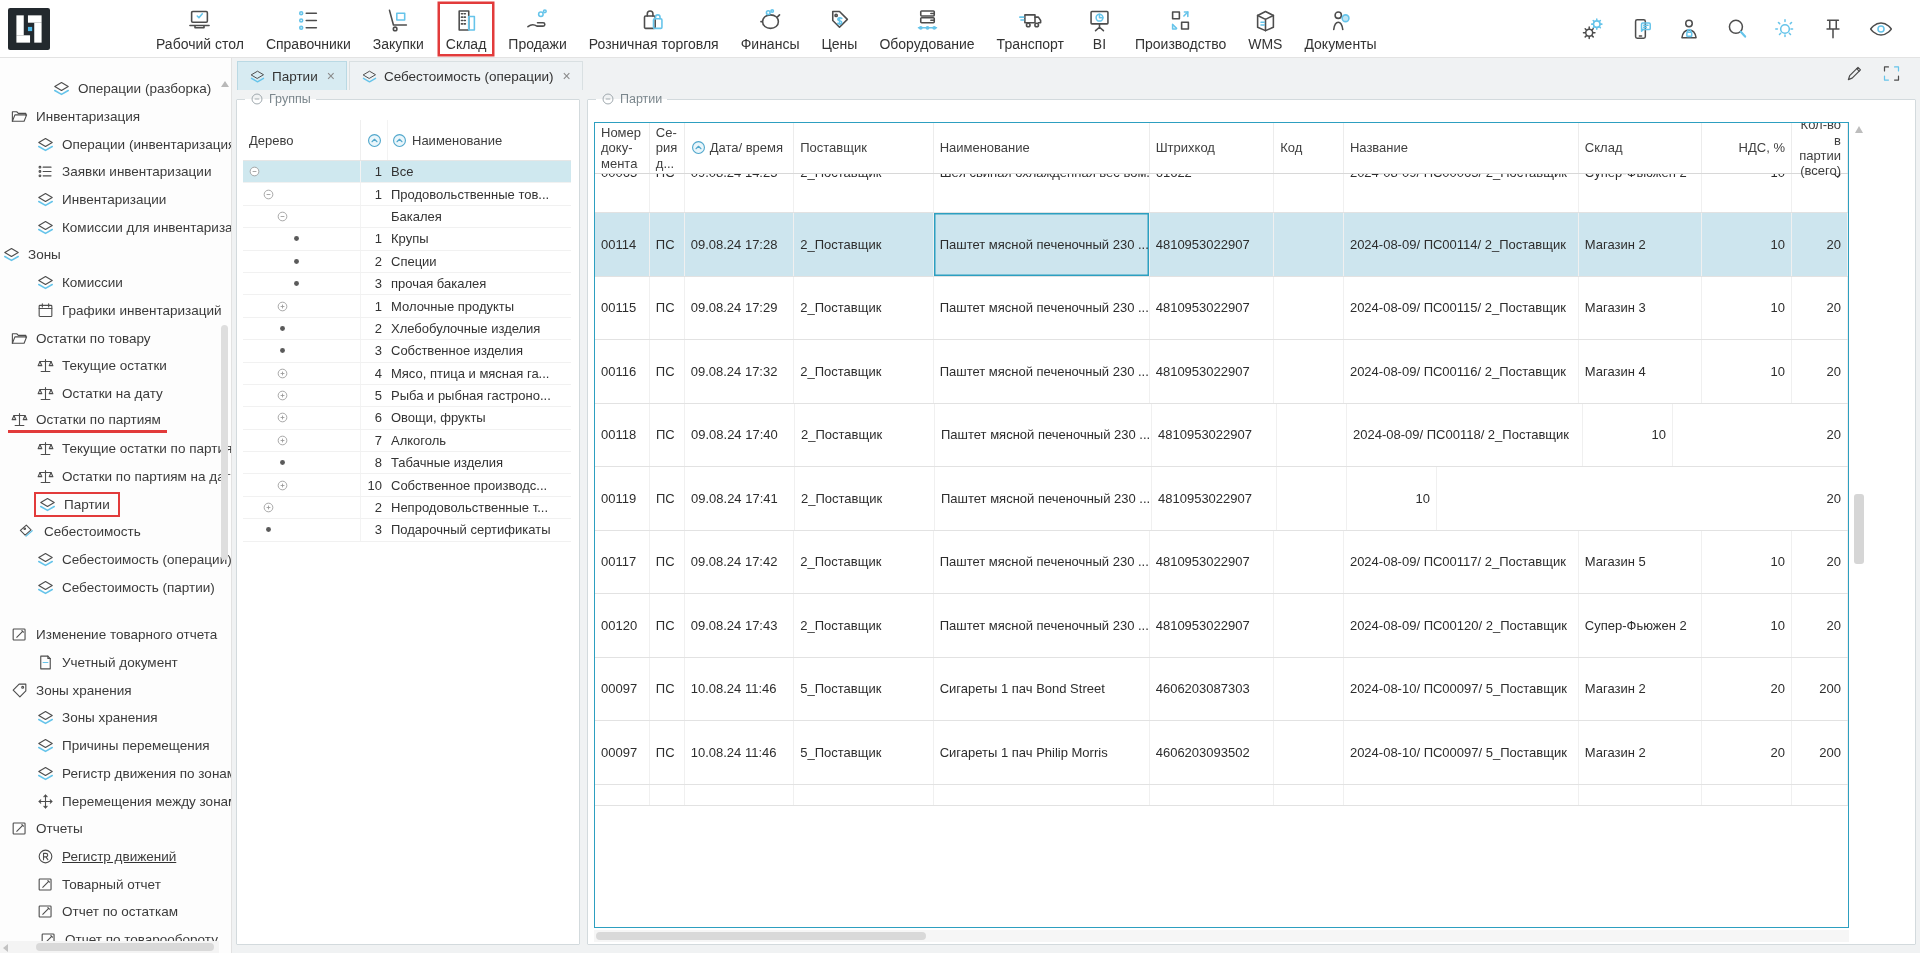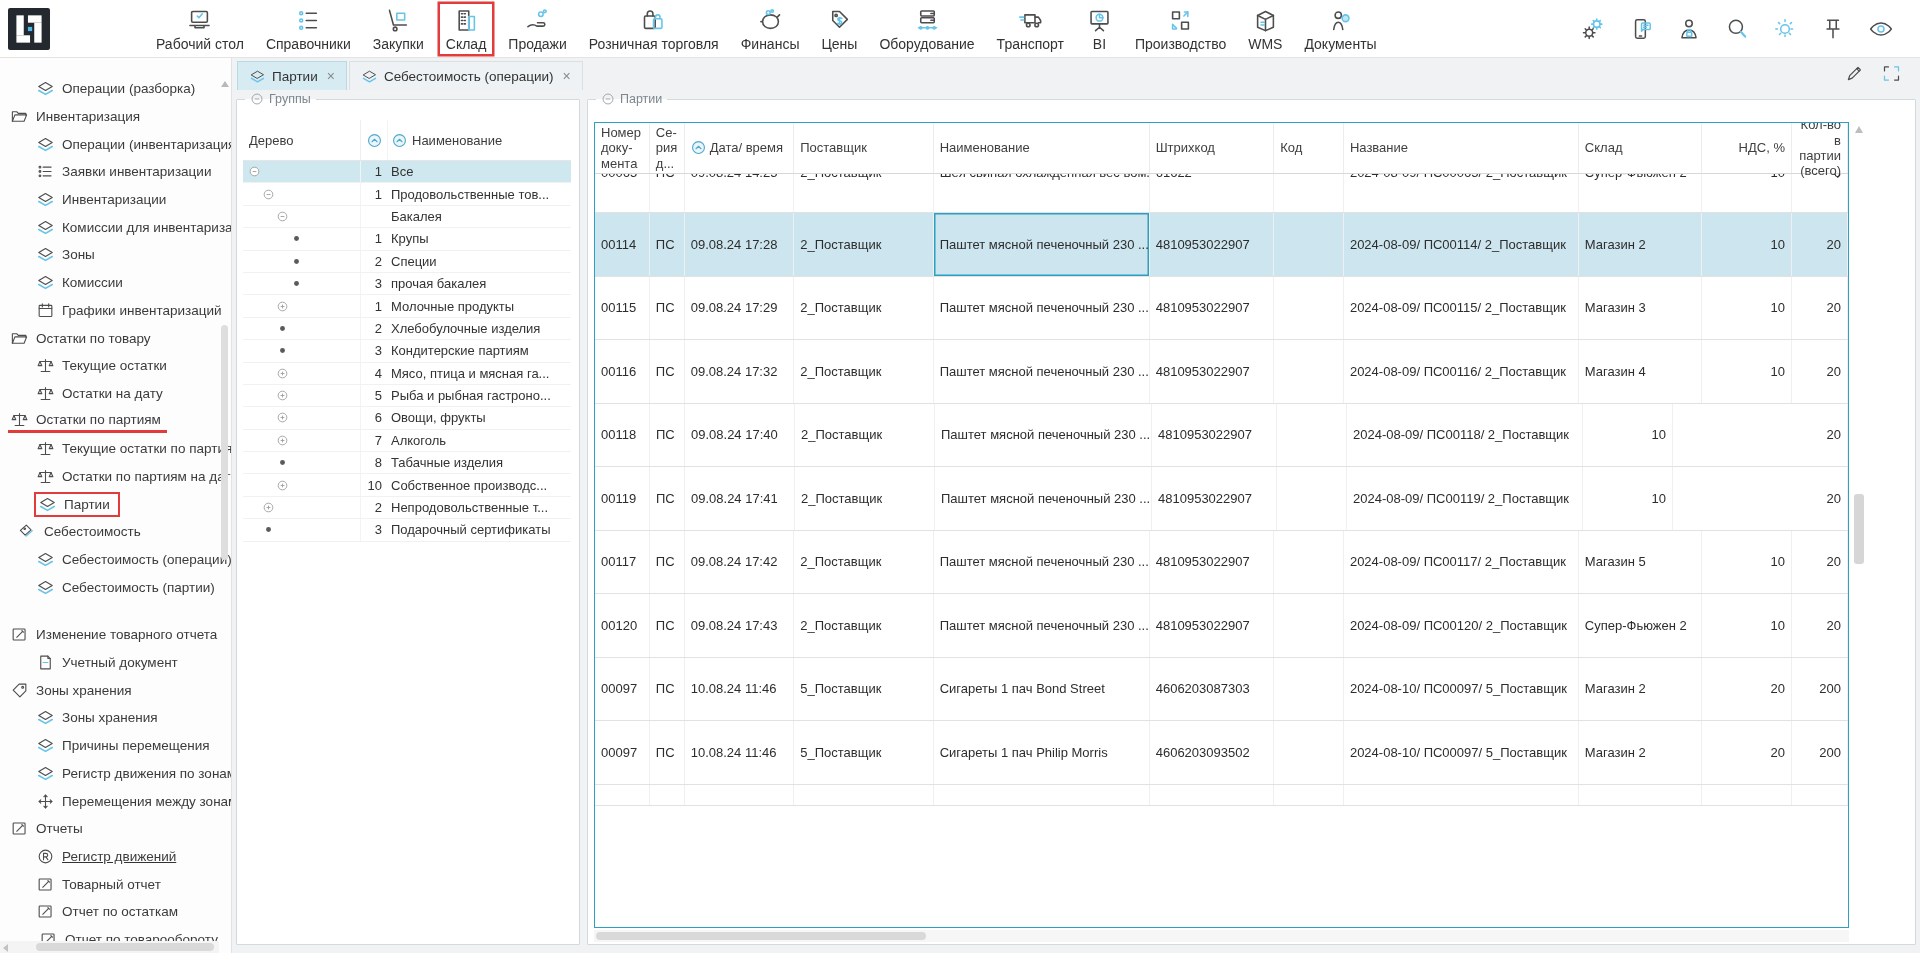--- a/index.html
+++ b/index.html
@@ -289,21 +289,21 @@
       <span class="tr-icon"><svg viewBox="0 0 24 24" fill="none" stroke="#4d4d4d" stroke-width="1.4" stroke-linecap="round" stroke-linejoin="round" width="100%" height="100%">
           <path d="M2.5 12S6 6.5 12 6.5 21.5 12 21.5 12 18 17.5 12 17.5 2.5 12 2.5 12z"></path>
           <circle stroke="#66c4ea" cx="12" cy="12" r="2.8"></circle>
         </svg></span>
 
   </div>
 </div>
 
 <div class="sidebar">
 
-    <div class="side-item" style="padding-left: 34px;">
+    <div class="side-item" style="padding-left: 34px; margin-left: 16px;">
       <span class="side-wrap">
         <span class="si-icon"><svg viewBox="0 0 24 24" fill="none" stroke="#4d4d4d" stroke-width="1.4" stroke-linecap="round" stroke-linejoin="round" width="100%" height="100%">
             <path d="M3.5 9.5 12 4.5l8.5 5-8.5 5z"></path>
             <path stroke="#66c4ea" stroke-width="2" d="M3.5 14.5 12 19.5l8.5-5"></path>
           </svg></span>
         <span class="side-label">Операции (разборка)</span>
       </span>
     </div>
 
     <div class="side-item" style="padding-left: 8px;">
@@ -351,21 +351,21 @@
     <div class="side-item" style="padding-left: 34px;">
       <span class="side-wrap">
         <span class="si-icon"><svg viewBox="0 0 24 24" fill="none" stroke="#4d4d4d" stroke-width="1.4" stroke-linecap="round" stroke-linejoin="round" width="100%" height="100%">
             <path d="M3.5 9.5 12 4.5l8.5 5-8.5 5z"></path>
             <path stroke="#66c4ea" stroke-width="2" d="M3.5 14.5 12 19.5l8.5-5"></path>
           </svg></span>
         <span class="side-label">Комиссии для инвентаризации</span>
       </span>
     </div>
 
-    <div class="side-item" style="padding-left: 34px;">
+    <div class="side-item" style="">
       <span class="side-wrap">
         <span class="si-icon"><svg viewBox="0 0 24 24" fill="none" stroke="#4d4d4d" stroke-width="1.4" stroke-linecap="round" stroke-linejoin="round" width="100%" height="100%">
             <path d="M3.5 9.5 12 4.5l8.5 5-8.5 5z"></path>
             <path stroke="#66c4ea" stroke-width="2" d="M3.5 14.5 12 19.5l8.5-5"></path>
           </svg></span>
         <span class="side-label">Зоны</span>
       </span>
     </div>
 
     <div class="side-item" style="padding-left: 34px;">
@@ -772,21 +772,21 @@
             <div class="g-name">Хлебобулочные изделия</div>
           </div>
 
           <div class="grow">
             <div class="g-tree" style="padding-left: 33px;">
               <span class="node-icon"><svg viewBox="0 0 24 24" width="100%" height="100%" fill="#5a5a5a">
                   <circle cx="12" cy="12" r="4.5"></circle>
                 </svg></span>
             </div>
             <div class="g-num">3</div>
-            <div class="g-name">Кондитерские партиям</div>
+            <div class="g-name">Собственное изделия</div>
           </div>
 
           <div class="grow">
             <div class="g-tree" style="padding-left: 33px;">
               <span class="node-icon"><svg viewBox="0 0 24 24" width="100%" height="100%" fill="#fff" stroke="#9a9a9a" stroke-width="1.6">
                   <circle cx="12" cy="12" r="8"></circle>
                   <path d="M8.5 12h7M12 8.5v7"></path>
                 </svg></span>
             </div>
             <div class="g-num">4</div>
@@ -1113,23 +1113,20 @@
               <span>2_Поставщик</span>
             </div>
             <div class="pcell c4">
               <span>Паштет мясной печеночный 230 ...</span>
             </div>
             <div class="pcell c5">
               <span>4810953022907</span>
             </div>
             <div class="pcell c6">
               <span></span>
-            </div>
-            <div class="pcell c7">
-              <span>2024-08-09/ ПС00119/ 2_Поставщик</span>
             </div>
             <div class="pcell c9 right">
               <span>10</span>
             </div>
             <div class="pcell c10 right">
               <span>20</span>
             </div>
           </div>
 
           <div class="prow">

